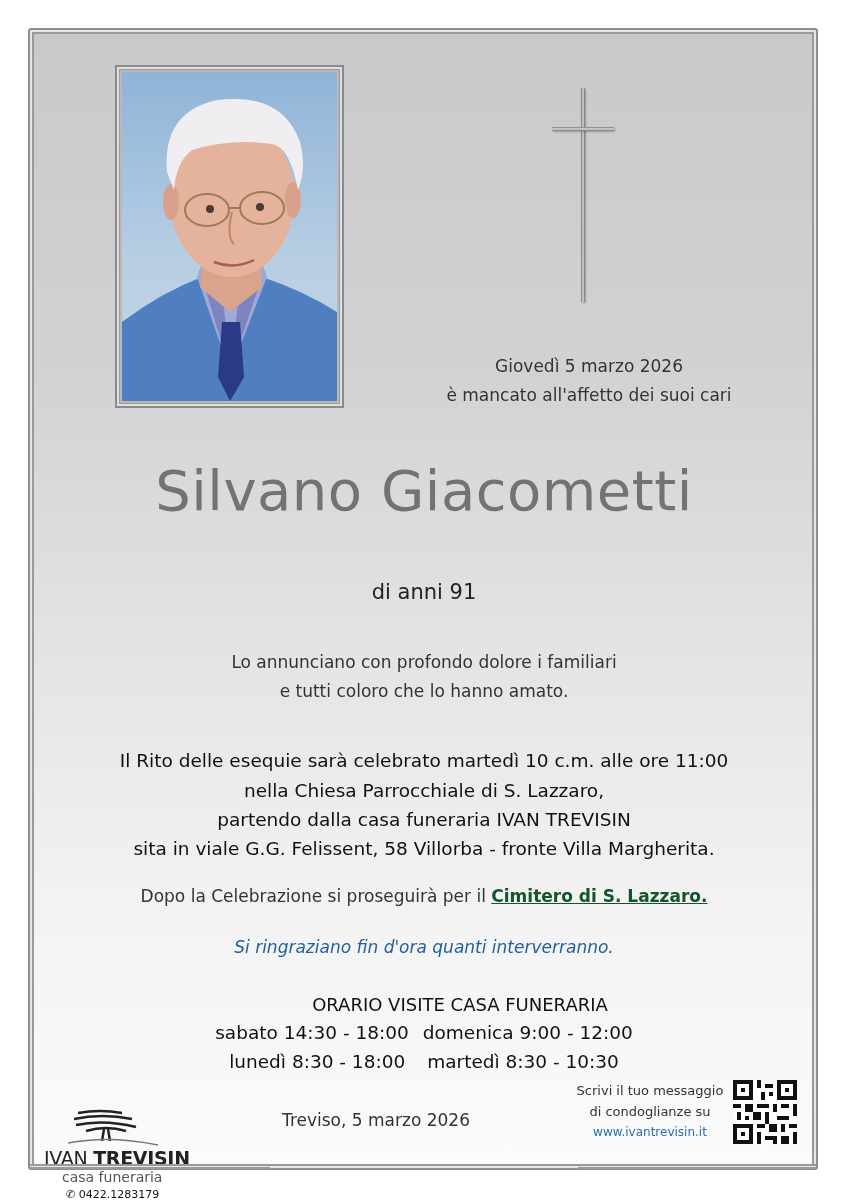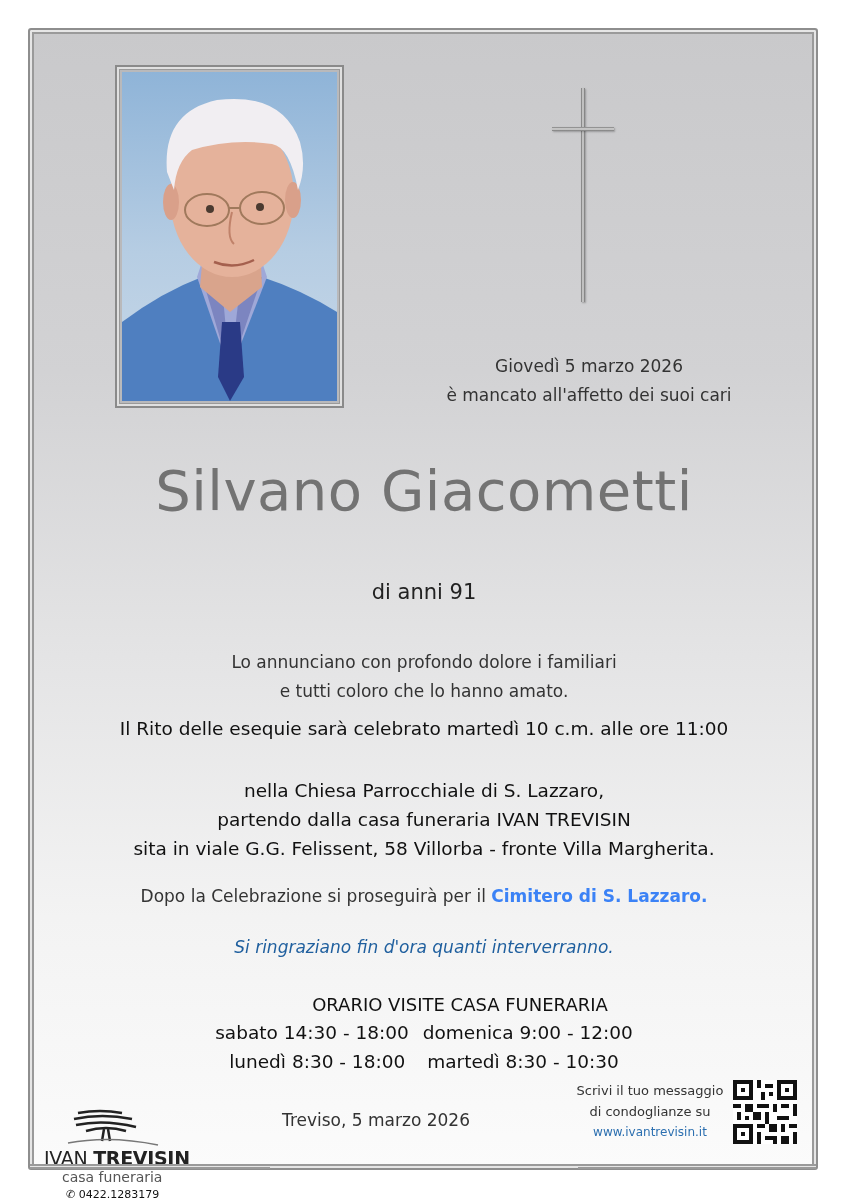--- a/index.html
+++ b/index.html
@@ -28,21 +28,21 @@
   .cross { position: absolute; left: 552px; top: 88px; width: 62px; height: 214px; }
   .cross .v { position: absolute; left: 29px; top: 0; width: 4px; height: 214px; background: linear-gradient(to right,#6f6f6f,#dcdcdc,#6a6a6a); box-shadow: 1px 1px 2px rgba(0,0,0,.25); }
   .cross .h { position: absolute; left: 0; top: 39px; width: 62px; height: 4px; background: linear-gradient(to bottom,#7a7a7a,#dedede,#6f6f6f); box-shadow: 1px 1px 2px rgba(0,0,0,.25); }
   .t { position: absolute; left: 0; width: 848px; text-align: center; white-space: nowrap; }
   .date-line { position: absolute; left: 424px; width: 330px; text-align: center; font-size: 17px; color: #333; white-space: nowrap; }
   .name { top: 458px; font-size: 56px; color: #737373; letter-spacing: 0.5px; }
   .age { top: 580px; font-size: 21px; color: #222; }
   .announce { font-size: 17px; color: #333; }
   .rite { font-size: 18.5px; color: #111; font-weight: 500; }
   .after { top: 886px; font-size: 17px; color: #333; }
-  .after b { color: #3b82f6; font-weight: 600; }
+  .after b { color: #14532d; font-weight: 600; text-decoration: underline; }
   .thanks { top: 937px; font-size: 17px; color: #1f5f9e; font-style: italic; }
   .hours-title { top: 994px; font-size: 18px; color: #111; padding-left: 36px; }
   .hours { font-size: 18.5px; color: #111; }
   .hours span.gap { display: inline-block; width: 14px; }
   .logo { position: absolute; left: 40px; top: 1107px; width: 150px; height: 100px; text-align: center; }
   .logo .brand { position: absolute; left: 4px; top: 40px; font-size: 19px; color: #222; white-space: nowrap; letter-spacing: -0.3px; }
   .logo .brand b { font-weight: 700; }
   .logo .sub { position: absolute; left: 22px; top: 62px; font-size: 14px; color: #555; white-space: nowrap; }
   .logo .phone { position: absolute; left: 26px; top: 81px; font-size: 11px; color: #111; white-space: nowrap; }
   .place-date { position: absolute; left: 282px; top: 1110px; font-size: 17px; color: #333; white-space: nowrap; }
@@ -98,21 +98,21 @@
 
 <div class="date-line" style="top:356px">Giovedì 5 marzo 2026</div>
 <div class="date-line" style="top:385px">è mancato all'affetto dei suoi cari</div>
 
 <div class="t name">Silvano Giacometti</div>
 <div class="t age">di anni 91</div>
 
 <div class="t announce" style="top:652px">Lo annunciano con profondo dolore i familiari</div>
 <div class="t announce" style="top:681px">e tutti coloro che lo hanno amato.</div>
 
-<div class="t rite" style="top:718px">Il Rito delle esequie sarà celebrato martedì 10 c.m. alle ore 11:00</div>
+<div class="t rite" style="top:750px">Il Rito delle esequie sarà celebrato martedì 10 c.m. alle ore 11:00</div>
 <div class="t rite" style="top:780px">nella Chiesa Parrocchiale di S. Lazzaro,</div>
 <div class="t rite" style="top:809px">partendo dalla casa funeraria IVAN TREVISIN</div>
 <div class="t rite" style="top:838px">sita in viale G.G. Felissent, 58 Villorba - fronte Villa Margherita.</div>
 
 <div class="t after"><span>Dopo la Celebrazione si proseguirà per il </span><b>Cimitero di S. Lazzaro.</b></div>
 
 <div class="t thanks">Si ringraziano fin d'ora quanti interverranno.</div>
 
 <div class="t hours-title">ORARIO VISITE CASA FUNERARIA</div>
 <div class="t hours" style="top:1022px"><span>sabato 14:30 - 18:00</span><span class="gap"></span><span>domenica 9:00 - 12:00</span></div>

